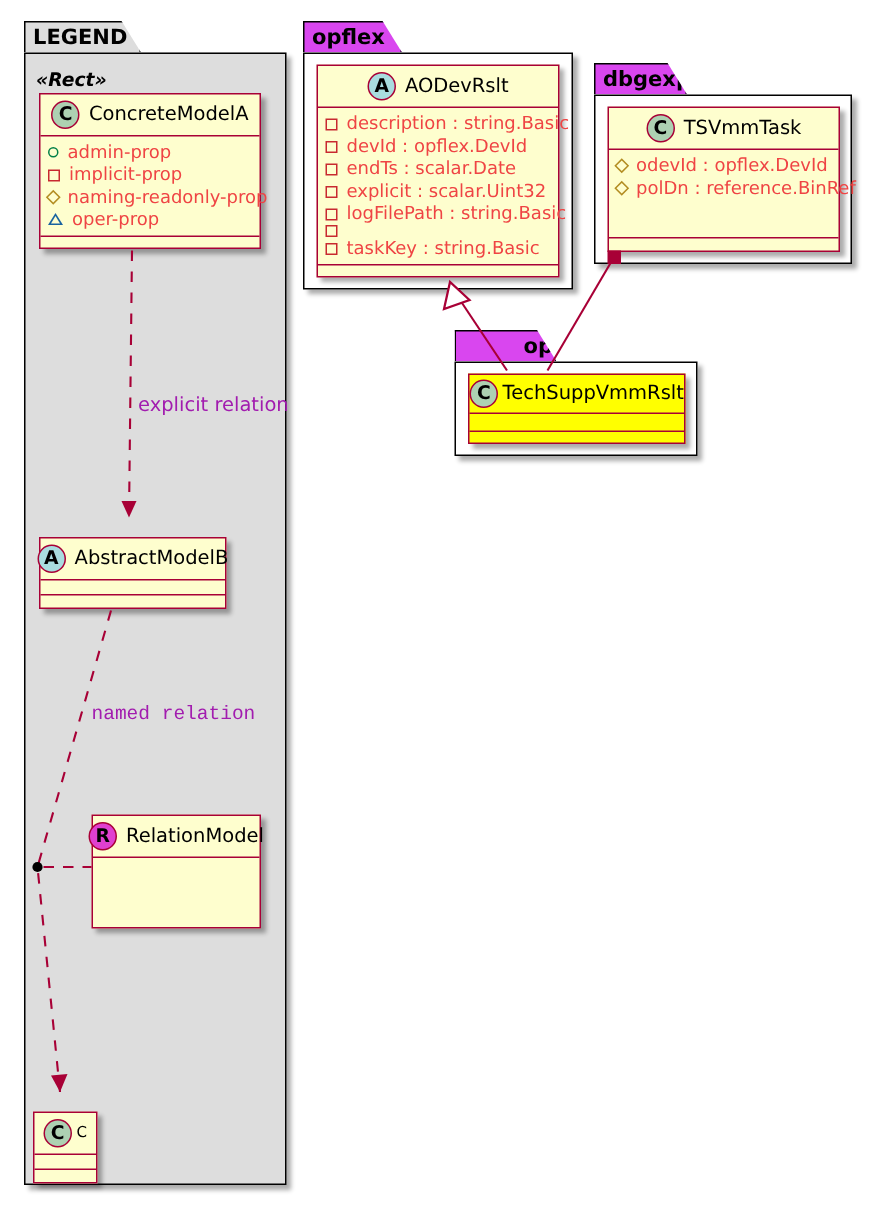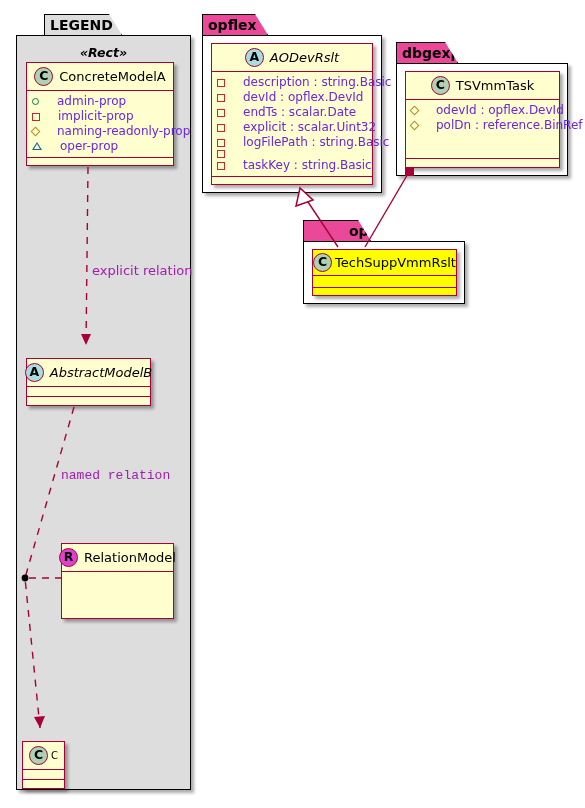--- a/index.html
+++ b/index.html
@@ -30,33 +30,33 @@
     background: #ffffff;
     box-shadow: 3px 3px 3px rgba(0,0,0,0.33);
   }
   .pkg.legend-pkg { background: #DDDDDD; }
 
   .pkg-tab {
     position: absolute;
     box-sizing: border-box;
     border: 1.5px solid #000000;
     border-bottom: none;
-    background: #ec4899;
+    background: #d946ef;
     height: 21px;
     display: flex;
     align-items: center;
     padding: 0 4px 0 5px;
     font-size: 14px;
     font-weight: bold;
     color: #000000;
     clip-path: polygon(0 0, calc(100% - 13px) 0, 100% 100%, 0 100%);
     line-height: 1;
     white-space: nowrap;
   }
-  .pkg-tab.legend-tab { background: #DDDDDD; margin-left: 28px; }
+  .pkg-tab.legend-tab { background: #DDDDDD; }
 
   
   .cls {
     position: absolute;
     box-sizing: border-box;
     border: 1.3px solid #A80036;
     background: #FEFECE;
     box-shadow: 3px 3px 3px rgba(0,0,0,0.33);
     display: flex;
     flex-direction: column;
@@ -70,46 +70,46 @@
     gap: 6px;
     padding: 4px 6px 4px 6px;
     border-bottom: 1.3px solid #A80036;
     white-space: nowrap;
   }
   .cls-name {
     font-size: 13px;
     color: #000000;
     line-height: 1;
   }
-  .cls-name.abstract { font-style: italic; }
+  .cls-name.abstract { }
 
   .cls-stereotype {
     position: absolute;
     font-size: 12.5px;
     font-style: italic;
     font-weight: bold;
     color: #000000;
-    text-align: center;
+    text-align: left;
     white-space: nowrap;
   }
 
   .cls-attrs {
     border-bottom: 1.3px solid #A80036;
     padding: 3px 5px 3px 5px;
     flex: 1 1 auto;
   }
   .cls-attrs.empty { padding: 0; height: 8px; }
   .cls-ops { height: 8px; }
 
   .attr {
     display: flex;
     align-items: center;
-    gap: 18px;
+    gap: 6px;
     font-size: 12px;
-    color: #6d28d9;
+    color: #ef4444;
     line-height: 15px;
     white-space: nowrap;
   }
 
   
   .badge {
     width: 19px;
     height: 19px;
     border-radius: 50%;
     border: 1.4px solid #A80036;

